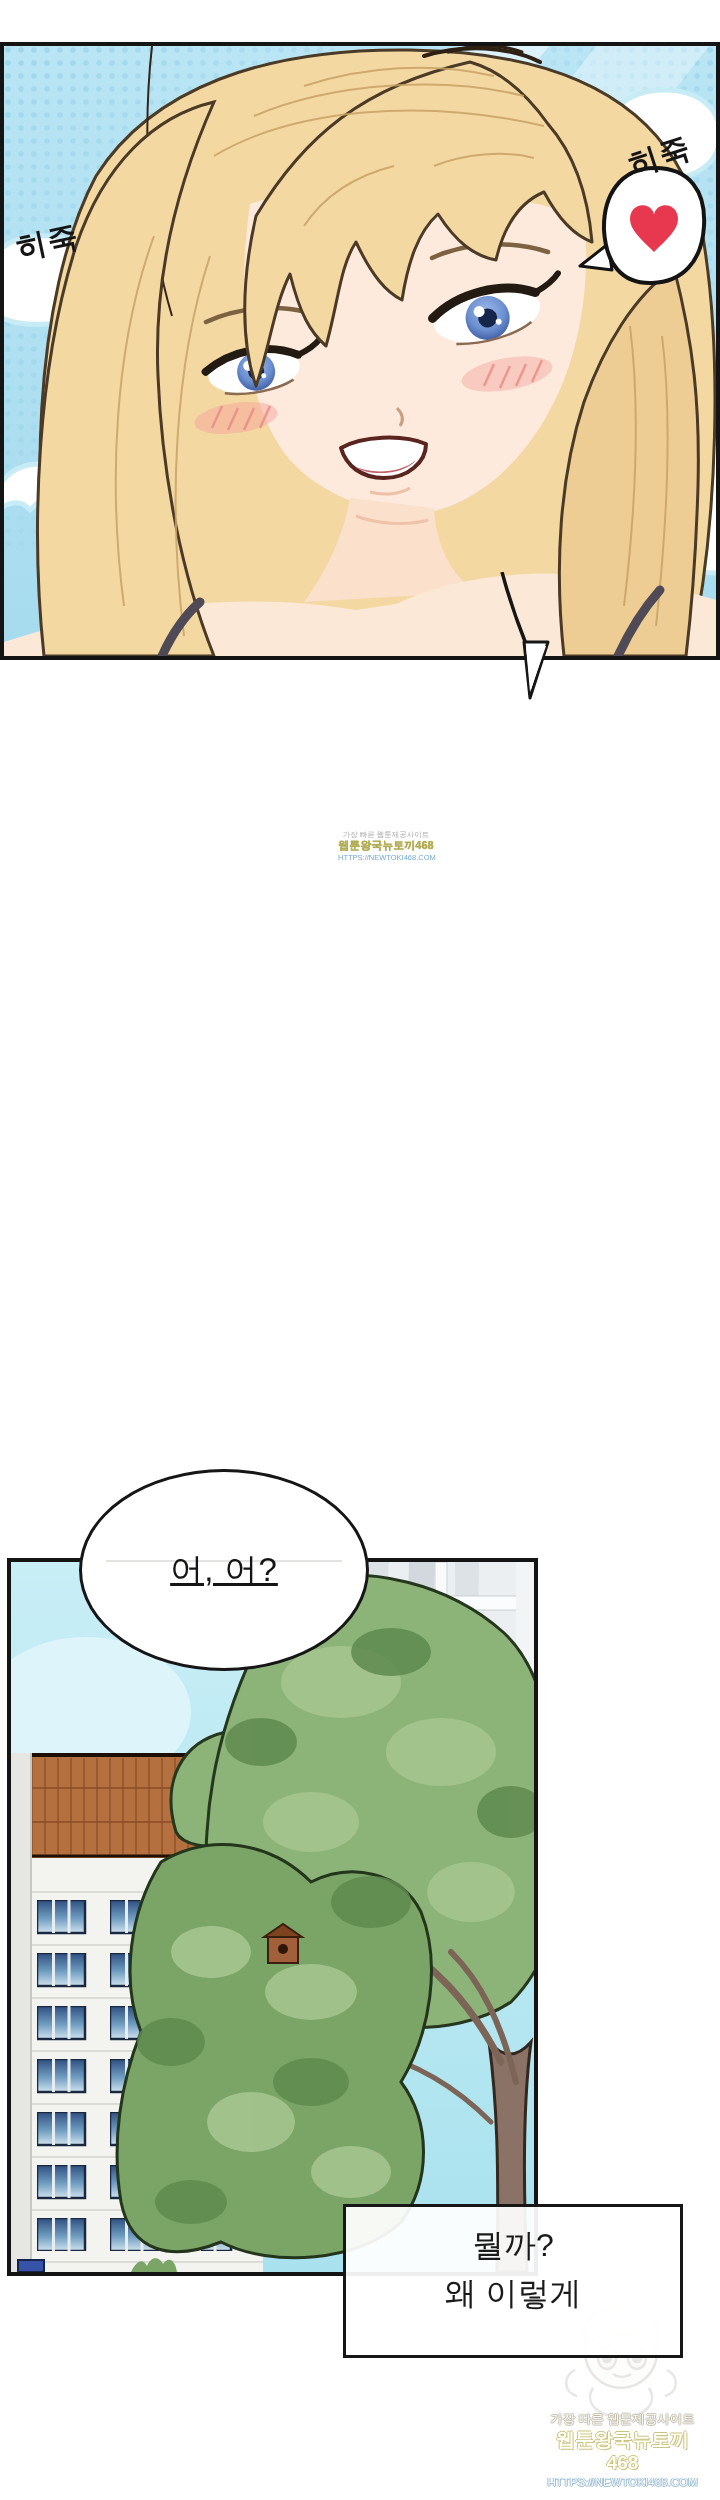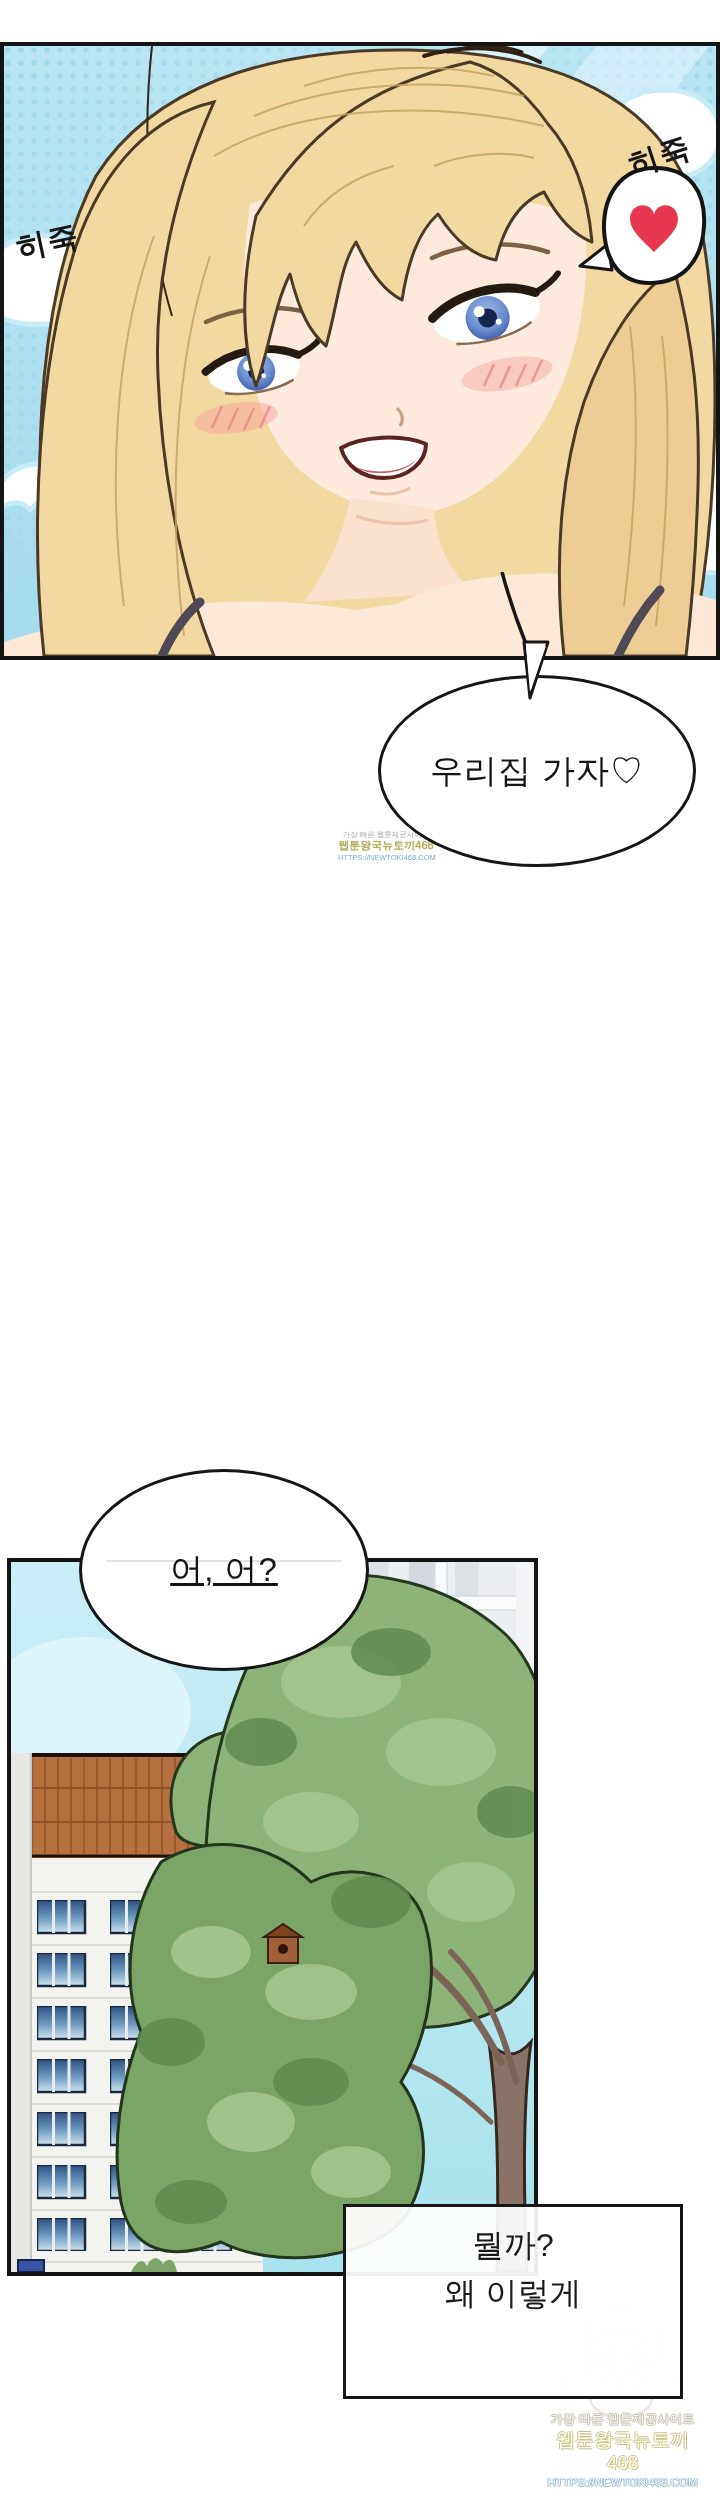--- a/index.html
+++ b/index.html
@@ -5,27 +5,27 @@
   html,body{margin:0;padding:0;background:#ffffff;}
   #page{position:relative;width:720px;height:2500px;background:#fff;overflow:hidden;
         font-family:"Liberation Sans",sans-serif;}
   .abs{position:absolute;}
   .panel{position:absolute;border:4px solid #141414;box-sizing:border-box;background:#fff;overflow:hidden;}
   .panel svg{display:block;width:100%;height:100%;}
   .bubble{position:absolute;background:#fff;border:3.5px solid #161616;border-radius:50%;
           display:flex;align-items:center;justify-content:center;box-sizing:border-box;
           font-size:33px;color:#141414;letter-spacing:1px;white-space:nowrap;z-index:3;}
   .sfx{position:absolute;font-weight:bold;font-size:30px;color:#151515;letter-spacing:2px;z-index:2;}
-  .thoughtbox{position:absolute;left:343px;top:2204px;width:340px;height:195px;
+  .thoughtbox{position:absolute;left:343px;top:2204px;width:340px;height:154px;
           border:3px solid #161616;box-sizing:border-box;background:rgba(255,255,255,.93);
           display:flex;flex-direction:column;align-items:center;justify-content:flex-start;
           padding-top:14px;font-size:32px;line-height:48px;color:#1a1a1a;z-index:4;}
   .wm{position:absolute;text-align:center;z-index:2;line-height:1.25;}
   .wm .tag{font-size:12.5px;color:#ffffff;text-shadow:0 0 1px #b9b2a4,1px 0 0 #c6bfae,-1px 0 0 #c6bfae,0 1px 0 #c6bfae,0 -1px 0 #c6bfae;}
-  .wm .site{font-size:19px;font-weight:normal;color:#fffef2;text-shadow:0 0 1px #c3ba7e,1px 1px 0 #cdc488,-1px 0 0 #cdc488,0 -1px 0 #cdc488;}
+  .wm .site{font-size:19px;font-weight:bold;color:#fffef2;text-shadow:0 0 1px #c3ba7e,1px 1px 0 #cdc488,-1px 0 0 #cdc488,0 -1px 0 #cdc488;}
   .wm .url{font-size:11.5px;color:#f4fbff;text-shadow:0 0 1px #93b5cc,1px 0 0 #a3c0d4,-1px 0 0 #a3c0d4,0 1px 0 #a3c0d4;}
   .wm-mid .tag{font-size:7.5px;color:#ababab;text-shadow:none;}
   .wm-mid .site{font-size:11px;color:#b5ab4c;text-shadow:0 0 1px #8d9a3e;}
   .wm-mid .url{font-size:7.5px;color:#74a9ce;text-shadow:none;}
   .bubble2-line{position:absolute;left:24px;right:24px;top:88px;height:2px;background:#e3e3e0;z-index:0;}
   .bubble .txt{position:relative;z-index:1;}
 </style>
 </head>
 <body>
 
@@ -181,23 +181,20 @@
 
     <div class="sfx" style="left:12px;top:176px;transform:rotate(-12deg);">히죽</div>
     <div class="sfx" style="left:624px;top:90px;transform:rotate(-18deg);">히죽</div>
   </div>
 
   <svg class="abs" style="left:478px;top:572px;z-index:4;" width="90" height="130">
     <path d="M24,0 C32,30 40,52 48,72" stroke="#161616" stroke-width="3.5" fill="none"></path>
     <polygon points="46,70 70,70 52,126" fill="#ffffff" stroke="#161616" stroke-width="3" stroke-linejoin="round"></polygon>
     <polygon points="48,74 68,74 52,120" fill="#ffffff"></polygon>
   </svg>
-  <div class="bubble" style="left:378px;top:675px;width:318px;height:192px;">
-    <span class="txt">우리집 가자♡</span>
-  </div>
 
   <div class="wm wm-mid" style="left:338px;top:830px;width:96px;">
     <div class="tag">가장 빠른 웹툰제공사이트</div>
     <div class="site">웹툰왕국뉴토끼468</div>
     <div class="url">HTTPS://NEWTOKI468.COM</div>
   </div>
 
   <div class="panel" style="left:7px;top:1558px;width:531px;height:718px;">
     <svg viewBox="0 0 523 710" preserveAspectRatio="none">
       <defs>

